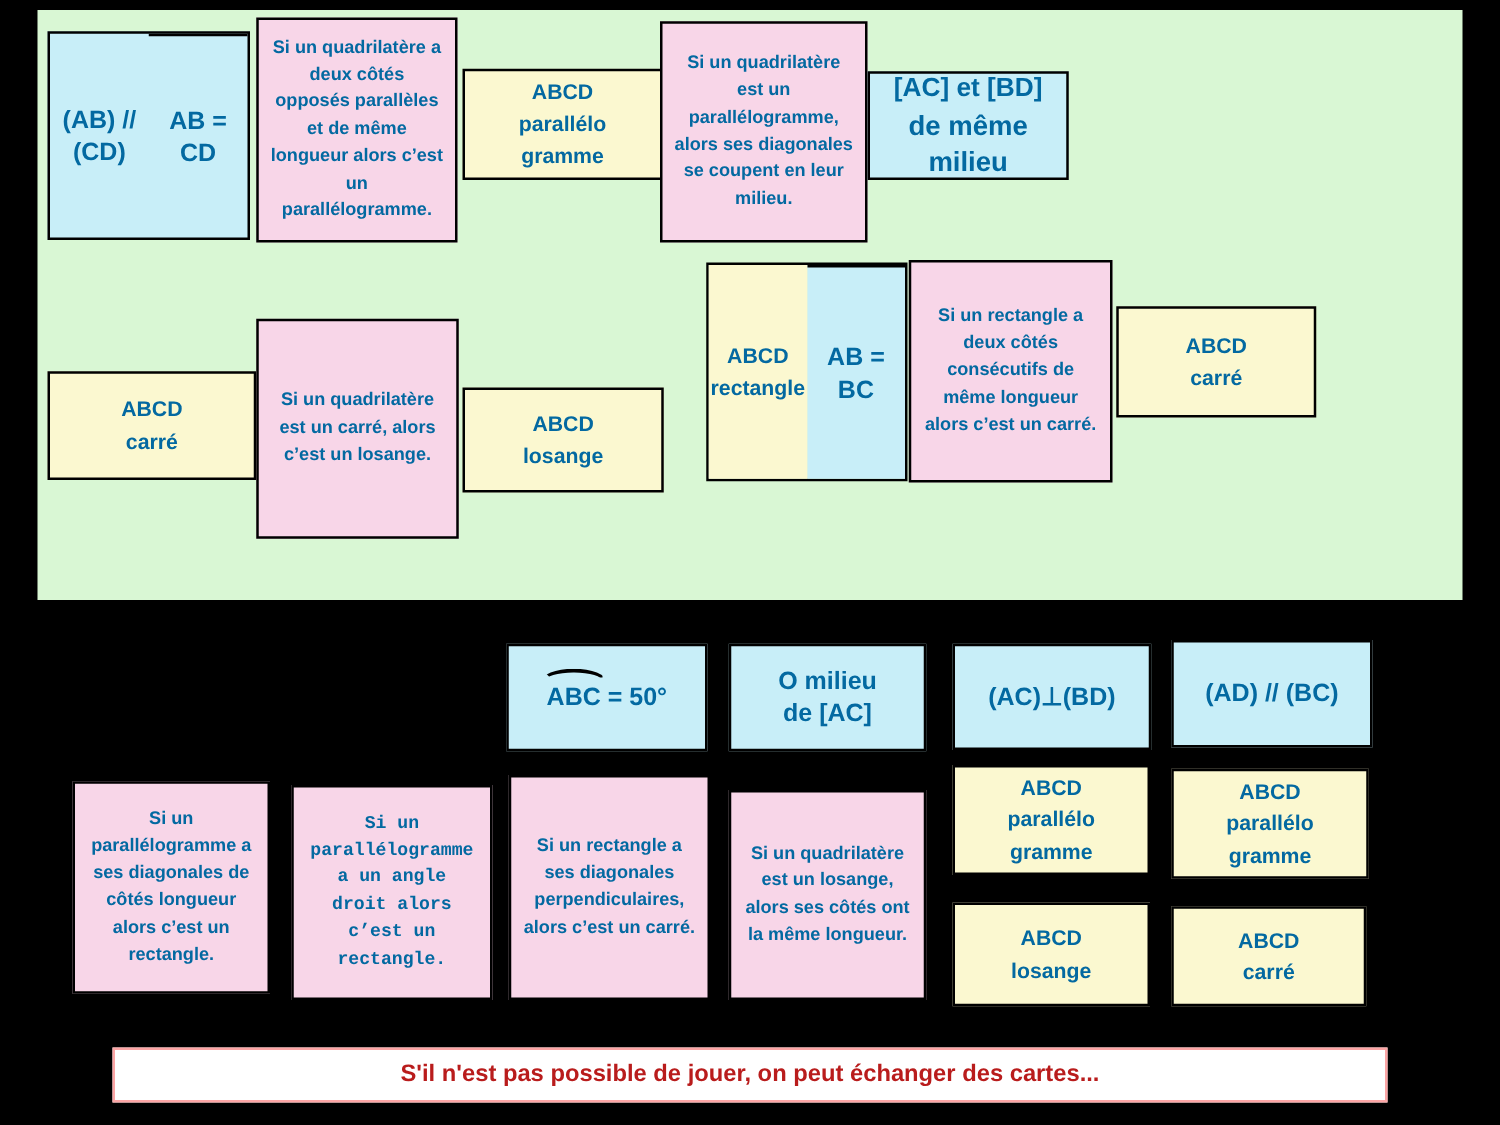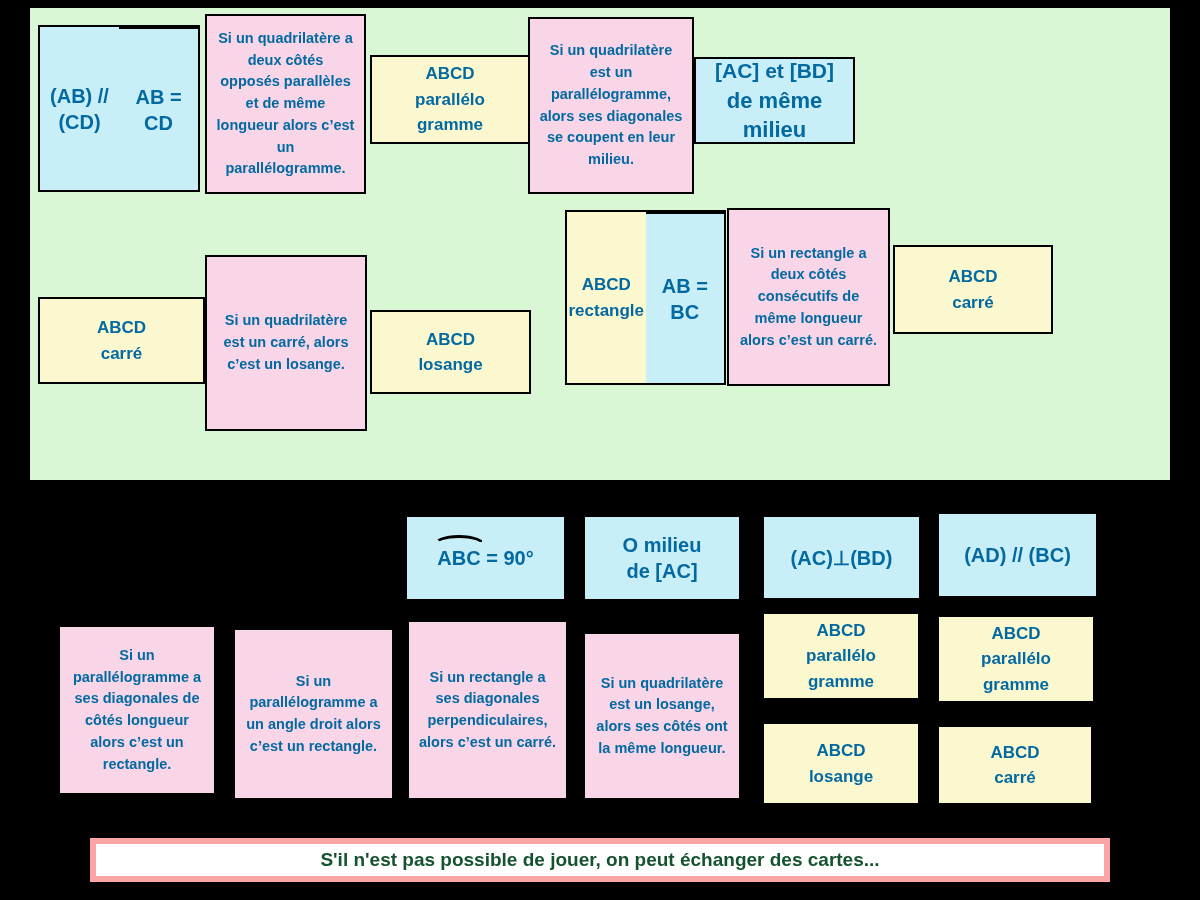--- a/index.html
+++ b/index.html
@@ -24,23 +24,23 @@
   .pair .cell { flex:1; display:flex; align-items:center; justify-content:center; }
   .pair .cell + .cell { border-top:2px solid #000; }
   .angle { position:relative; display:inline-block; }
   .arc {
     position:absolute; left:-4px; right:-4px; top:-10px; height:10px;
     border:3px solid transparent; border-top:3px solid #000;
     border-radius:50% / 100% 100% 0 0;
   }
   .banner {
     position:absolute; left:90px; top:838px; width:1020px; height:44px;
-    background:#ffffff; border:6px solid #fca5a5;
+    background:#ffffff; border:2px solid #fca5a5;
     display:flex; align-items:center; justify-content:center;
-    font-weight:bold; font-size:19px; color:#14532d;
+    font-weight:bold; font-size:19px; color:#b91c1c;
   }
 </style>
 </head>
 <body>
 
 <div class="table">
 
   <div class="board">
 
     <div class="card pair cyan" style="left:8px;top:17px;width:162px;height:167px;">
@@ -103,41 +103,41 @@
     </div>
 
     <div class="card yellow name" style="left:863px;top:237px;width:160px;height:89px;">
       <span class="ml">ABCD
 carré</span>
     </div>
 
   </div>
 
   <div class="card cyan prop" style="left:405px;top:515px;width:161px;height:86px;">
-    <span><span class="angle"><i class="arc"></i><span>ABC</span></span><span> = 90°</span></span>
+    <span><span class="angle"><i class="arc"></i><span>ABC</span></span><span> = 50°</span></span>
   </div>
 
   <div class="card cyan prop" style="left:583px;top:515px;width:158px;height:86px;">
     <span class="ml">O milieu
 de [AC]</span>
   </div>
 
   <div class="card cyan prop" style="left:762px;top:515px;width:159px;height:85px;">
     <span class="ml">(AC)⊥(BD)</span>
   </div>
 
   <div class="card cyan prop" style="left:937px;top:512px;width:161px;height:86px;">
     <span class="ml">(AD) // (BC)</span>
   </div>
 
   <div class="card pink rule" style="left:58px;top:625px;width:158px;height:170px;">
     <span class="ml">Si un parallélogramme a ses diagonales de côtés longueur alors c’est un rectangle.</span>
   </div>
 
-  <div class="card pink rule" style="left:233px;top:628px;width:161px;height:172px;">
+  <div class="card pink rule" style="left:233px;top:628px;width:161px;height:172px;font-family:Liberation Mono, monospace;">
     <span class="ml">Si un parallélogramme a un angle droit alors c’est un rectangle.</span>
   </div>
 
   <div class="card pink rule" style="left:407px;top:620px;width:161px;height:180px;">
     <span class="ml">Si un rectangle a ses diagonales perpendiculaires, alors c’est un carré.</span>
   </div>
 
   <div class="card pink rule" style="left:583px;top:632px;width:158px;height:168px;">
     <span class="ml">Si un quadrilatère est un losange, alors ses côtés ont la même longueur.</span>
   </div>

